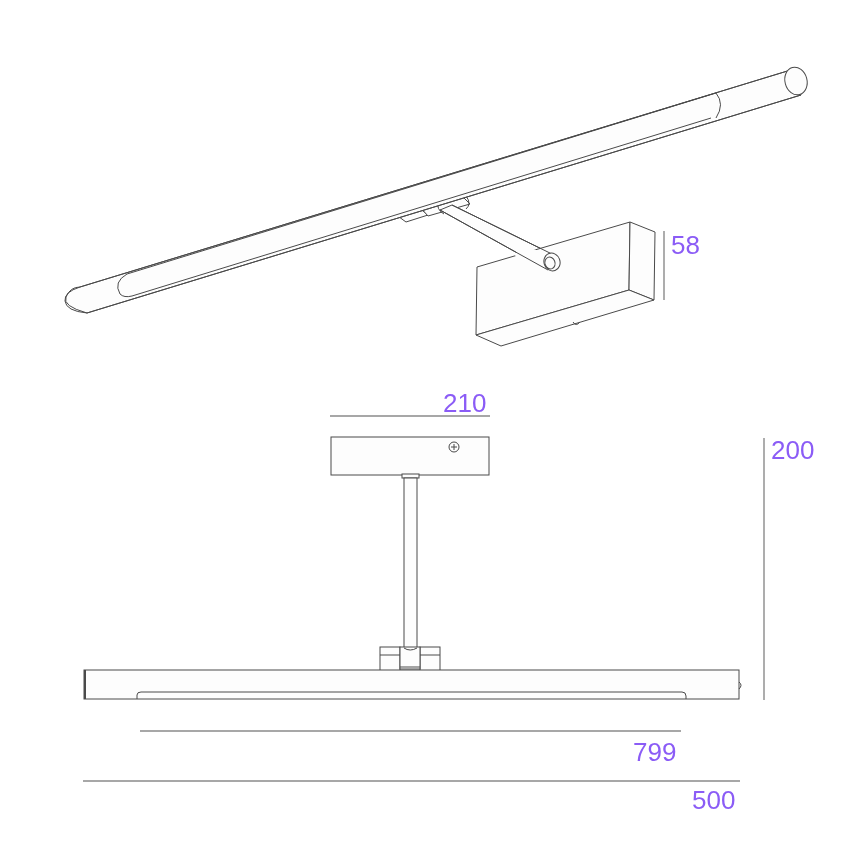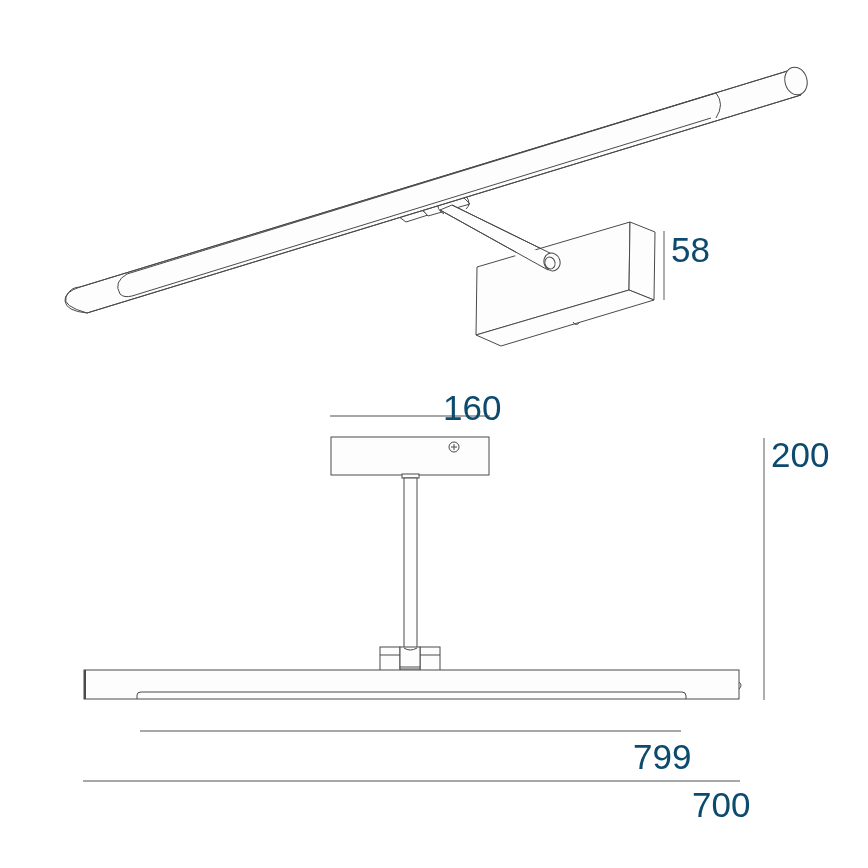--- a/index.html
+++ b/index.html
@@ -2,21 +2,21 @@
 <html><head>
 <meta charset="utf-8">
 <style>
   html, body { margin: 0; padding: 0; background: #ffffff; }
   body { width: 868px; height: 868px; position: relative; overflow: hidden;
          font-family: "Liberation Sans", sans-serif; }
   svg { position: absolute; left: 0; top: 0; }
   .ln { stroke: #4a4a4a; stroke-width: 1; fill: none; }
   .fill { fill: #fdfdfd; stroke: #4a4a4a; stroke-width: 1; }
   .dim { stroke: #8a8a8a; stroke-width: 1.4; fill: none; }
-  .dimlabel { position: absolute; font-size: 35px; color: #0c4a6e; line-height: 1; letter-spacing: 0px; }
+  .dimlabel { position: absolute; font-size: 26px; color: #8b5cf6; line-height: 1; letter-spacing: 0px; }
 </style>
 </head>
 <body>
 
 <svg width="868" height="868" viewBox="0 0 868 868">
 
   <g>
 
     <g>
       <polygon class="fill" points="395,214 418,207 428,215 406,222"></polygon>
@@ -98,16 +98,16 @@
 
     <line class="dim" x1="764" y1="438" x2="764" y2="700"></line>
 
     <line class="dim" x1="140" y1="731" x2="681" y2="731"></line>
 
     <line class="dim" x1="83" y1="781" x2="740" y2="781"></line>
   </g>
 </svg>
 
 <div class="dimlabel" style="left:671px; top:232px;">58</div>
-<div class="dimlabel" style="left:443px; top:390px;">160</div>
+<div class="dimlabel" style="left:443px; top:390px;">210</div>
 <div class="dimlabel" style="left:771px; top:437px;">200</div>
 <div class="dimlabel" style="left:633px; top:739px;">799</div>
-<div class="dimlabel" style="left:692px; top:787px;">700</div>
+<div class="dimlabel" style="left:692px; top:787px;">500</div>
 
 </body></html>

